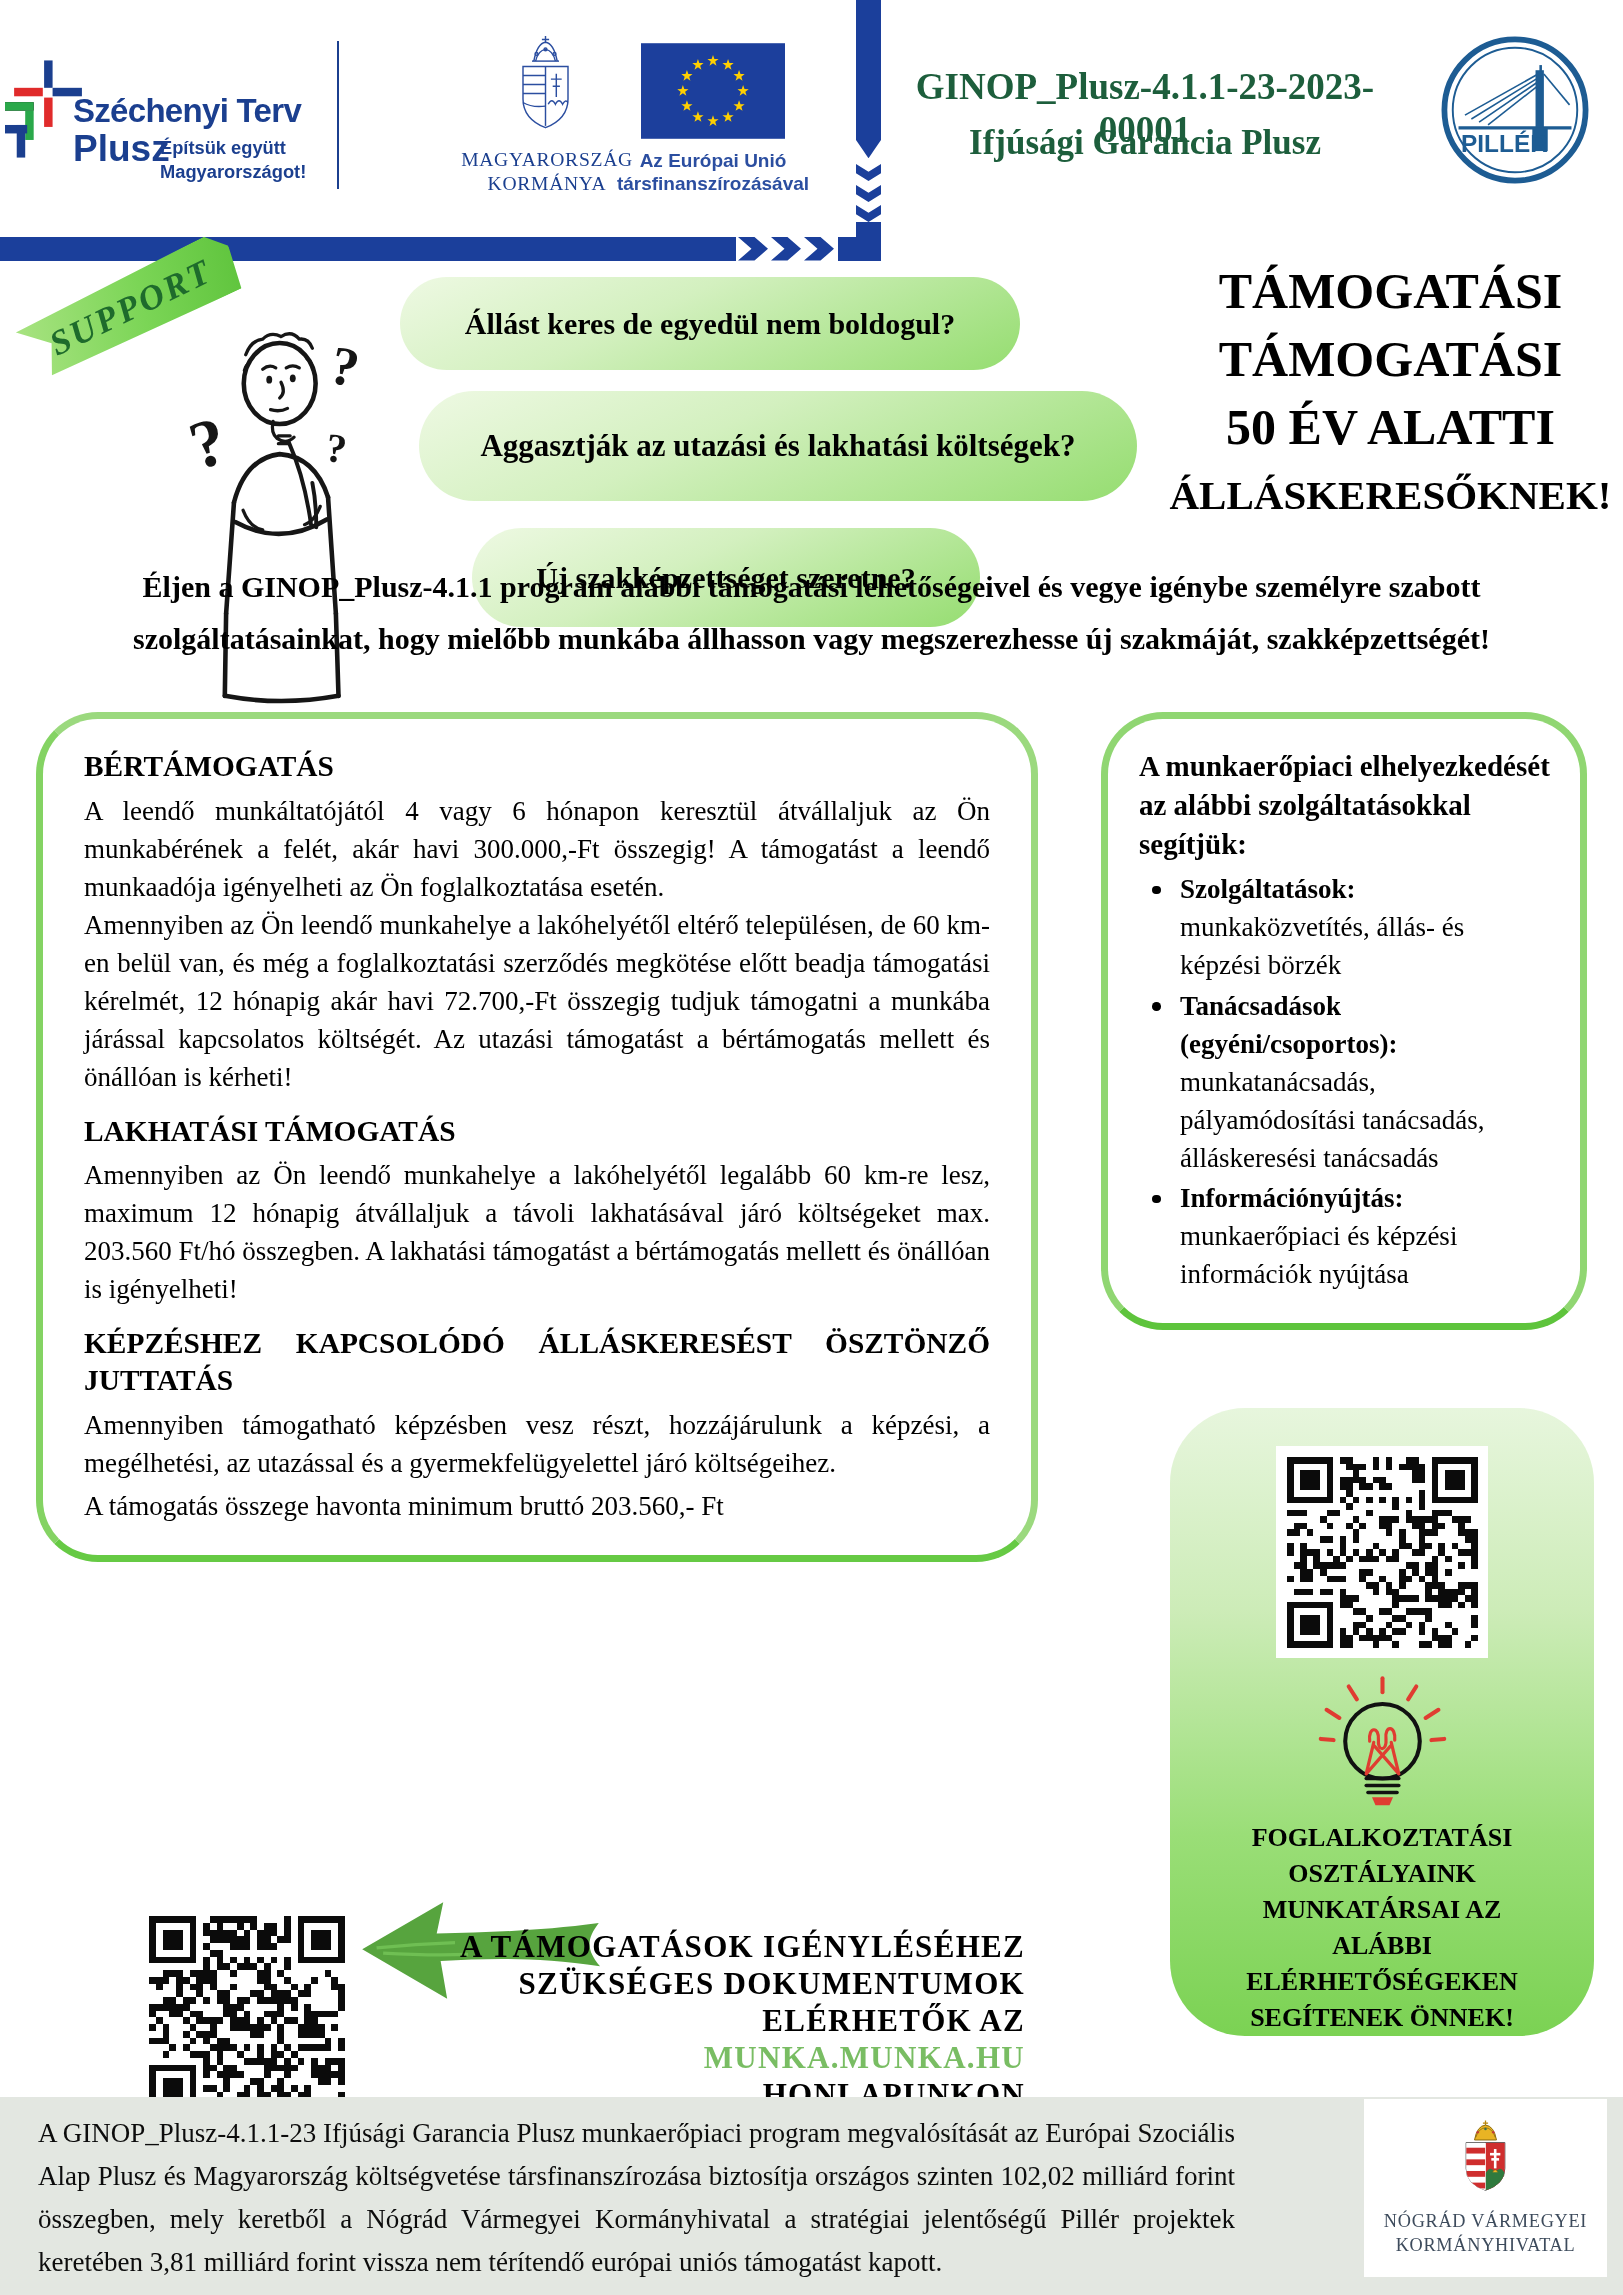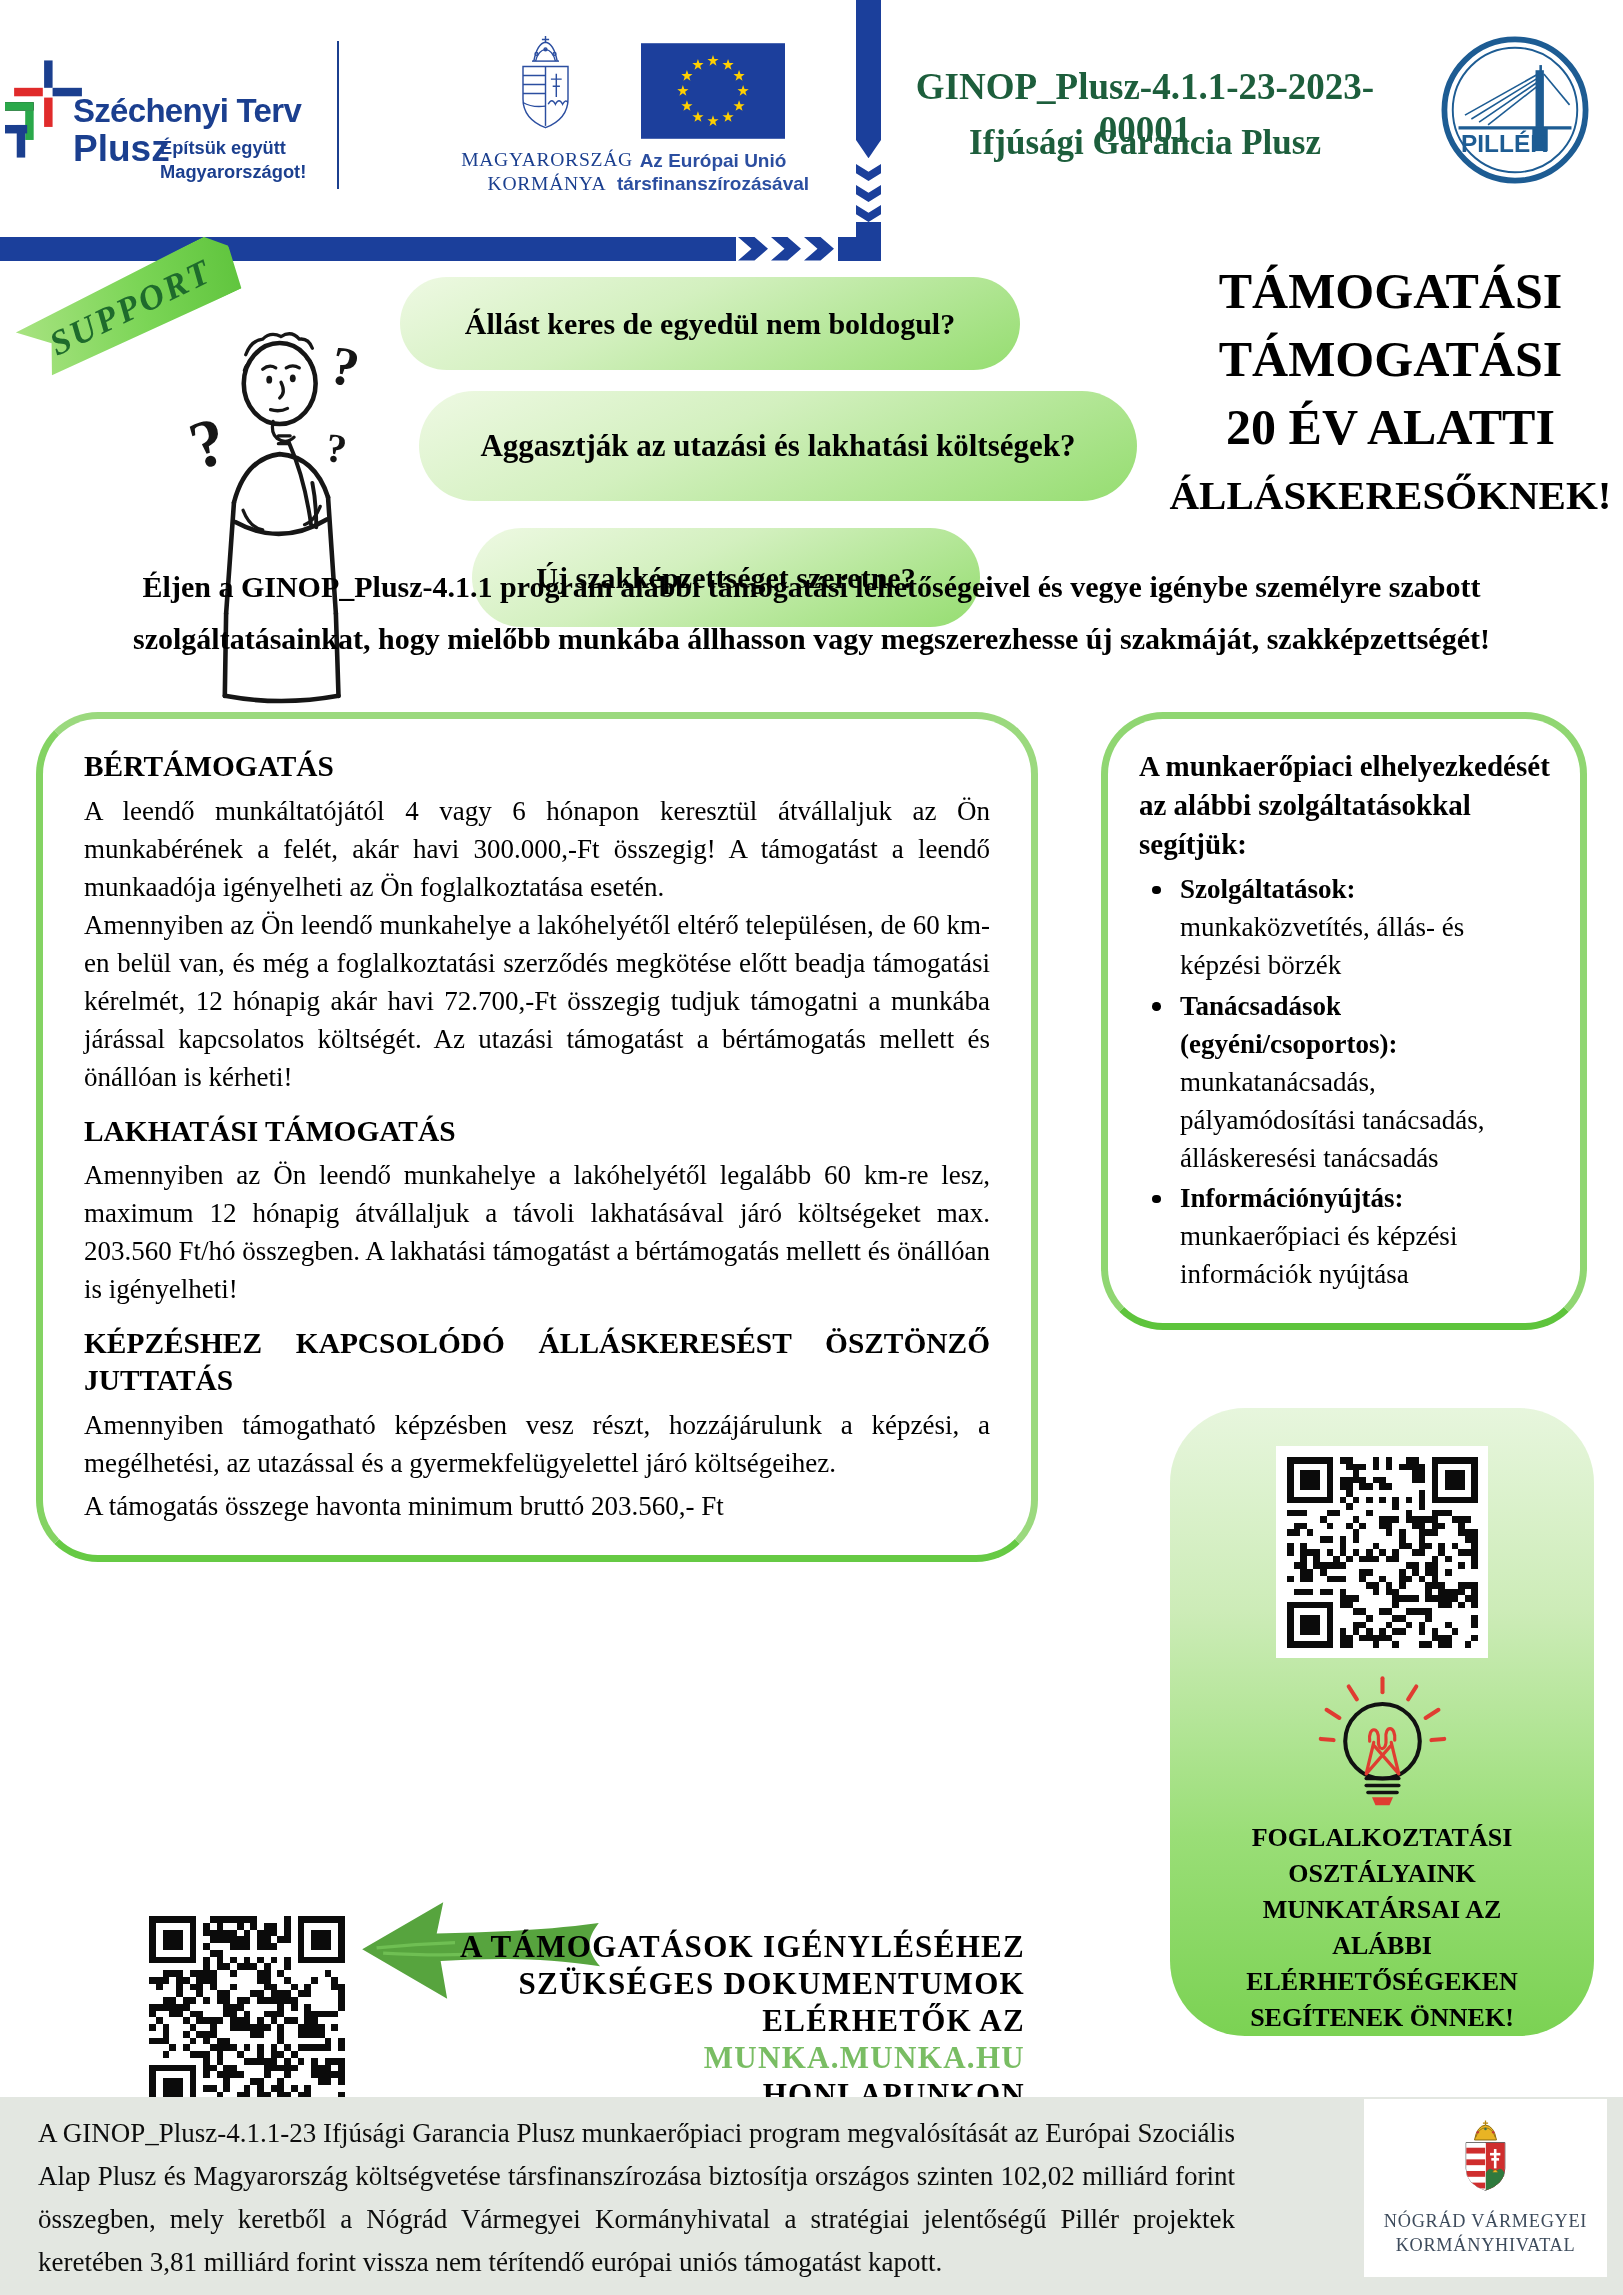--- a/index.html
+++ b/index.html
@@ -234,21 +234,21 @@
 <span class="qmark q2">?</span>
 <span class="qmark q3">?</span>
 
 <div class="bubble bubble1">Állást keres de egyedül nem boldogul?</div>
 <div class="bubble bubble2">Aggasztják az utazási és lakhatási költségek?</div>
 <div class="bubble bubble3">Új szakképzettséget szeretne?</div>
 
 <div class="main-title">
   <div class="t-line">TÁMOGATÁSI</div>
   <div class="t-line">TÁMOGATÁSI</div>
-  <div class="t-line">20 ÉV ALATTI</div>
+  <div class="t-line">50 ÉV ALATTI</div>
   <div class="t-line t-small">ÁLLÁSKERESŐKNEK!</div>
 </div>
 
 <div class="intro">Éljen a GINOP_Plusz-4.1.1 program alábbi támogatási lehetőségeivel és vegye igénybe személyre szabott szolgáltatásainkat, hogy mielőbb munkába állhasson vagy megszerezhesse új szakmáját, szakképzettségét!</div>
 
 <div class="supports-box">
   <div>
     <div class="sec-title first">BÉRTÁMOGATÁS</div>
     <div class="sec-body">A leendő munkáltatójától 4 vagy 6 hónapon keresztül átvállaljuk az Ön munkabérének a felét, akár havi 300.000,-Ft összegig! A támogatást a leendő munkaadója igényelheti az Ön foglalkoztatása esetén.</div>
   </div>

